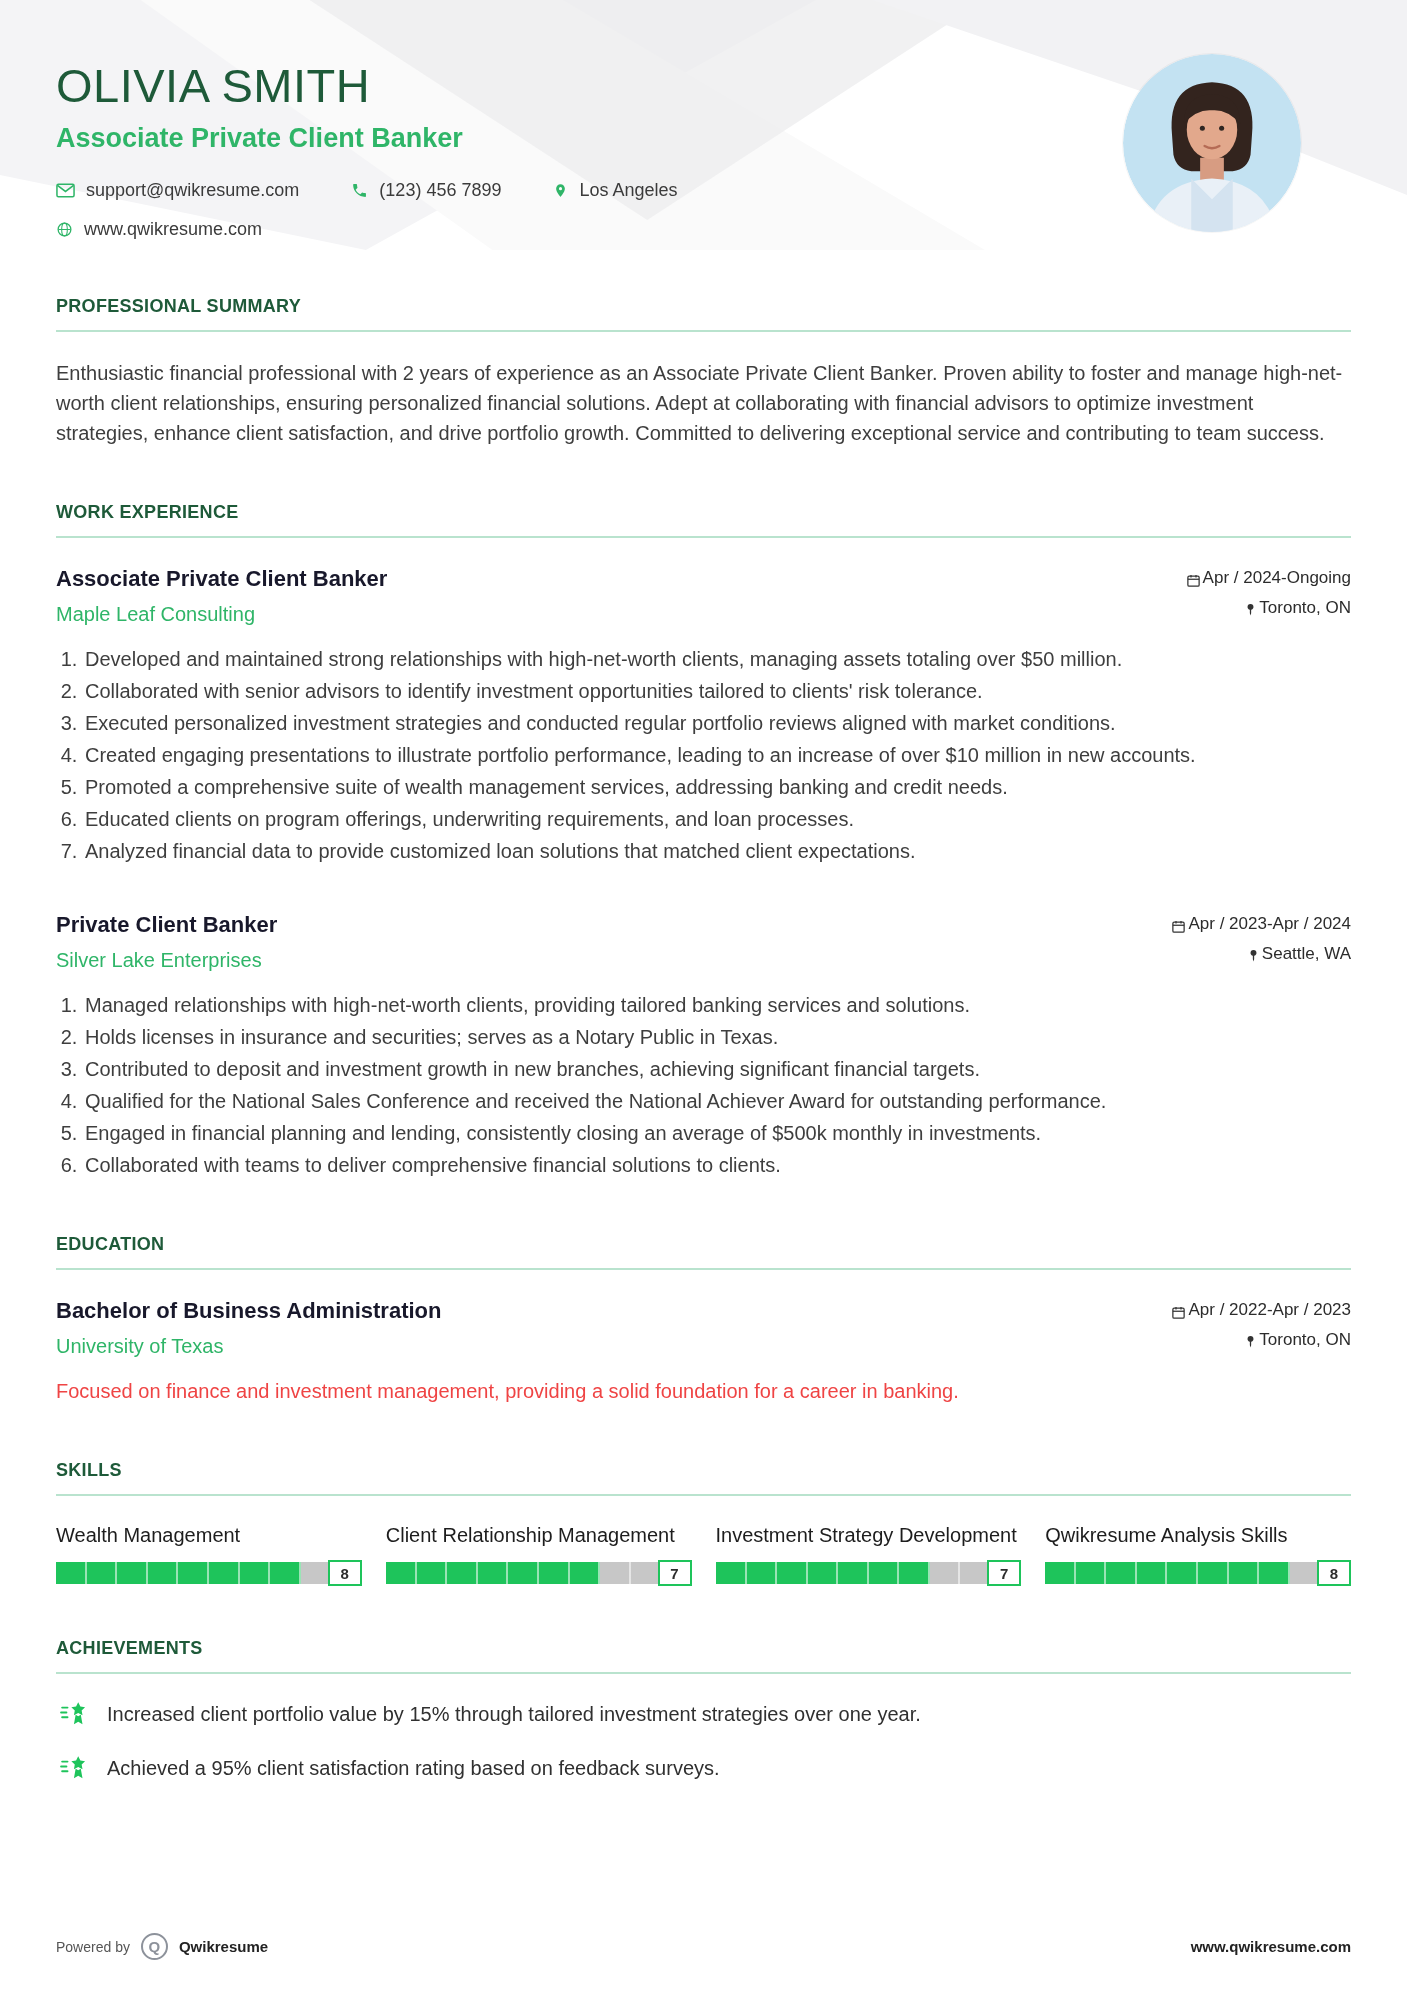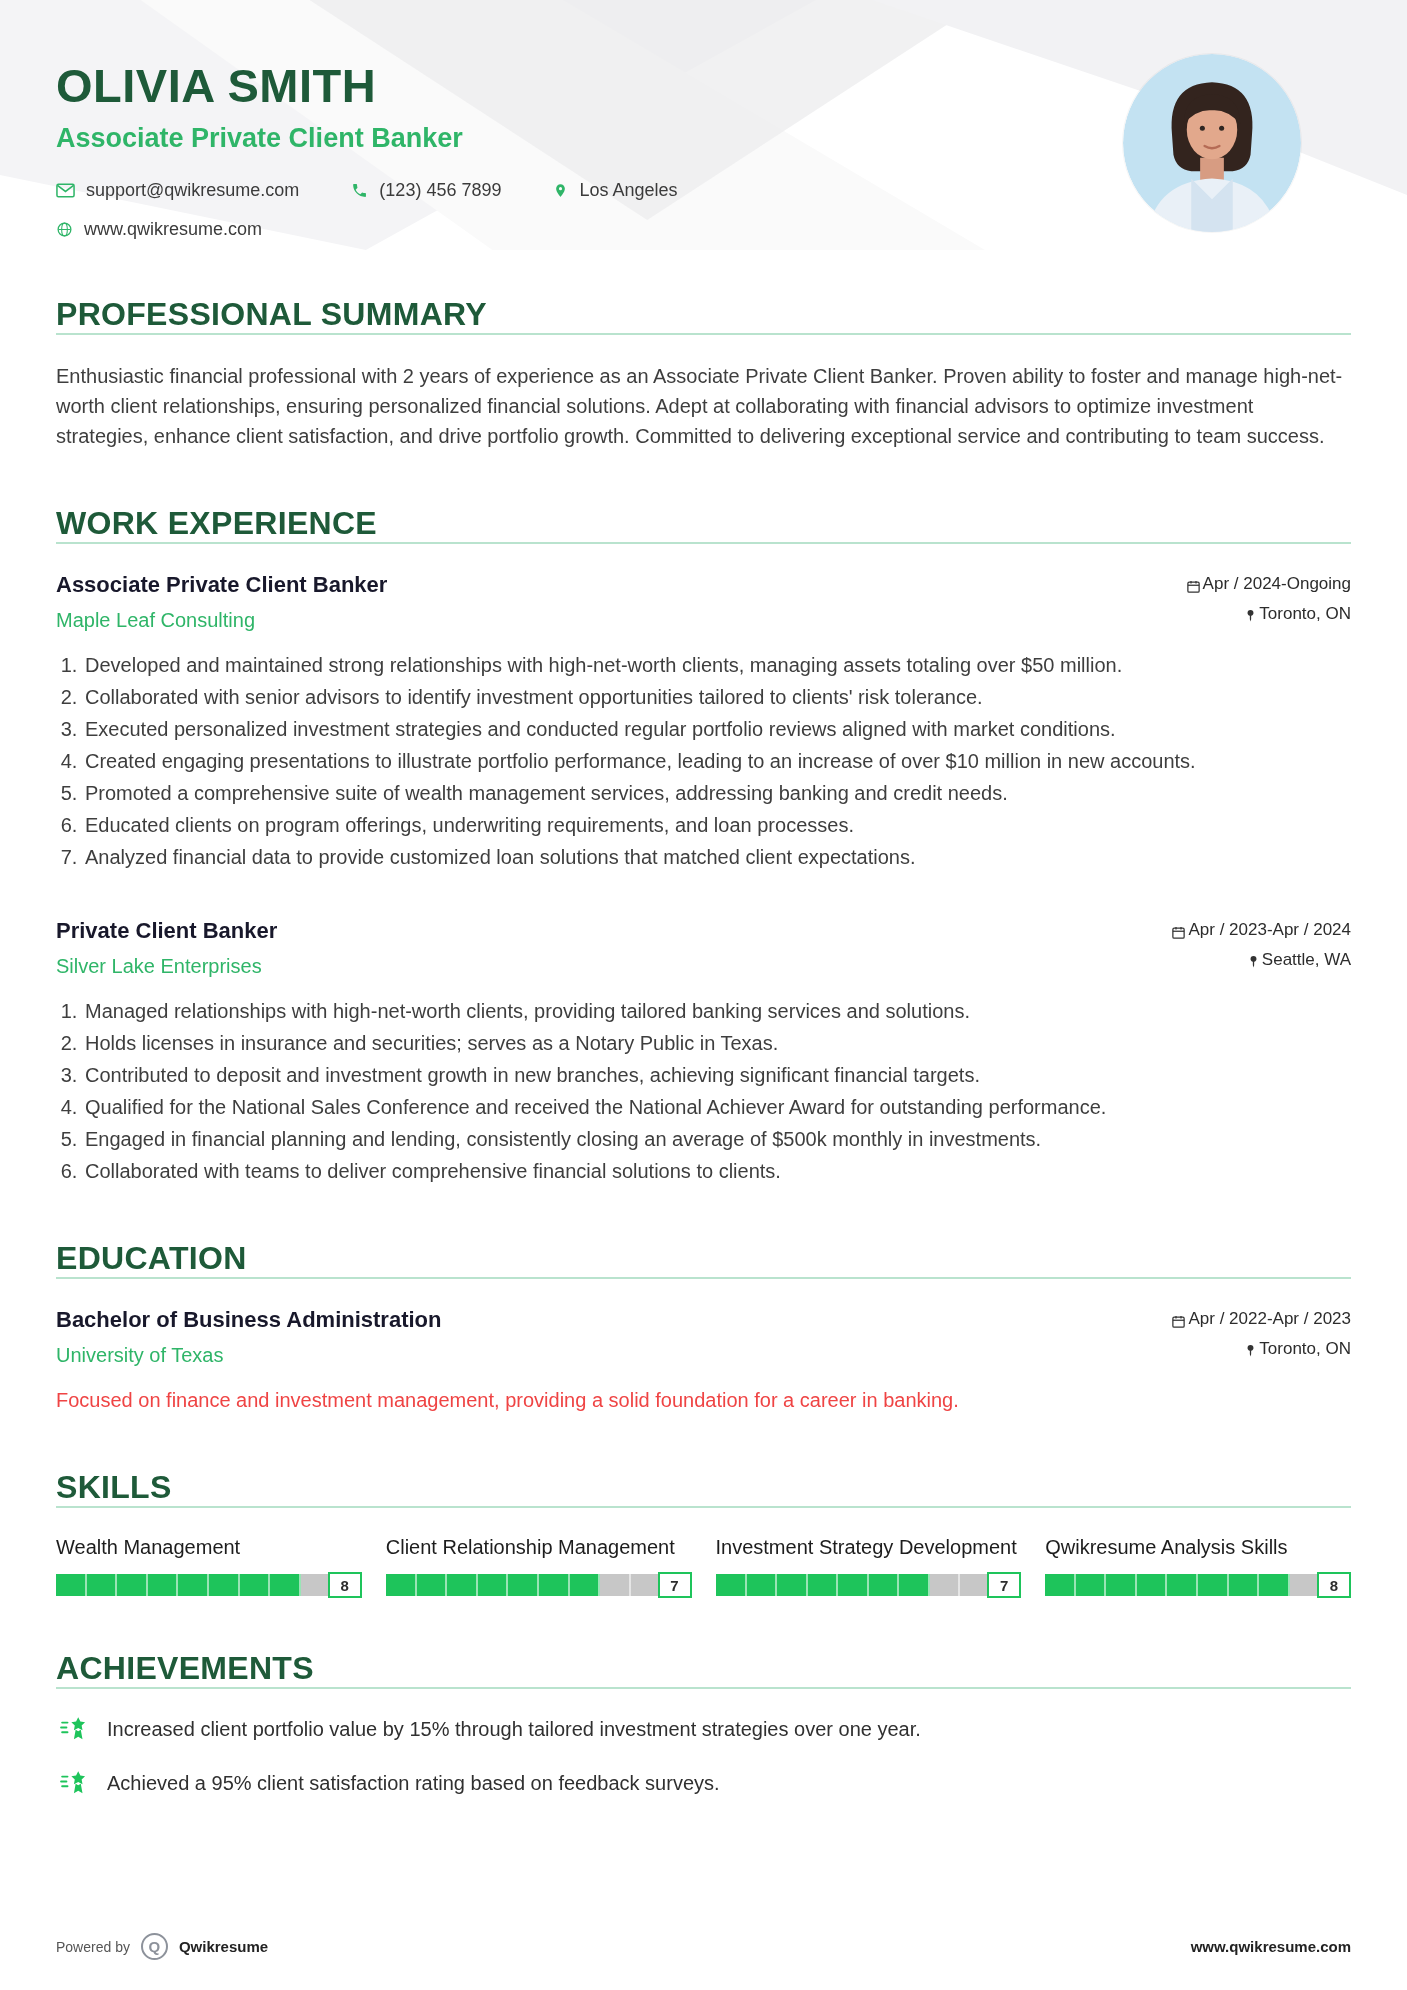--- a/index.html
+++ b/index.html
@@ -14,38 +14,38 @@
   .deco .s1 { position:absolute; inset:0; background:#f4f4f6;
               clip-path:polygon(0 0, 58% 0, 26% 100%, 0 70%); }
   .deco .s2 { position:absolute; inset:0; background:#ececee; opacity:.75;
               clip-path:polygon(22% 0, 70% 0, 46% 88%); }
   .deco .s3 { position:absolute; inset:0; background:#f2f2f4;
               clip-path:polygon(62% 0, 100% 0, 100% 78%, 84% 42%); }
   .deco .s4 { position:absolute; inset:0; background:#fafafa;
               clip-path:polygon(10% 0, 40% 0, 70% 100%, 35% 100%); }
 
   header { position:relative; z-index:1; padding-top:58px; }
-  .candidate-name { font-size:47px; font-weight:700; letter-spacing:.5px; color:#1e5a39; }
+  .candidate-name { font-size:47px; font-weight:400; letter-spacing:.5px; color:#1e5a39; }
   .candidate-title { font-size:27px; font-weight:600; color:#2fb568; margin-top:10px; }
 
   .contact-row { display:flex; align-items:center; gap:52px; margin-top:26px; }
   .contact-row.second { margin-top:18px; }
   .contact-item { display:inline-flex; align-items:center; gap:11px;
                   font-size:18px; color:#3b3b3b; }
   .contact-item svg { flex:0 0 auto; }
 
   .avatar { position:absolute; top:54px; right:50px; width:178px; height:178px;
             border-radius:50%; overflow:hidden; z-index:2;
             box-shadow:0 0 0 1px rgba(0,0,0,.04); }
   .avatar svg { display:block; }
 
   section { position:relative; z-index:1; margin-top:54px; }
   section.first { margin-top:56px; }
-  h2.section-heading { font-size:32px; font-weight:700; letter-spacing:.3px; color:#1e5a39;
-                       border-bottom:2px solid #b9e3ce; margin-bottom:26px; }
+  h2.section-heading { font-size:18px; font-weight:700; letter-spacing:.3px; color:#1e5a39;
+                       padding-bottom:13px; border-bottom:2px solid #b9e3ce; margin-bottom:26px; }
 
   .summary-text { font-size:20px; line-height:1.5; color:#3e3e3e; }
 
   .job { margin-bottom:44px; }
   .job:last-child { margin-bottom:0; }
   .job-head { display:flex; justify-content:space-between; align-items:flex-start; }
   .job-title { font-size:22px; font-weight:700; color:#18182b; padding-top:2px; }
   .company { font-size:20px; font-weight:500; color:#2fb568; margin-top:11px; }
   .job-meta { text-align:right; font-size:17px; color:#2c2c2c; padding-top:4px; }
   .meta-line { display:flex; justify-content:flex-end; align-items:flex-end; gap:2px; margin-bottom:10px; }

